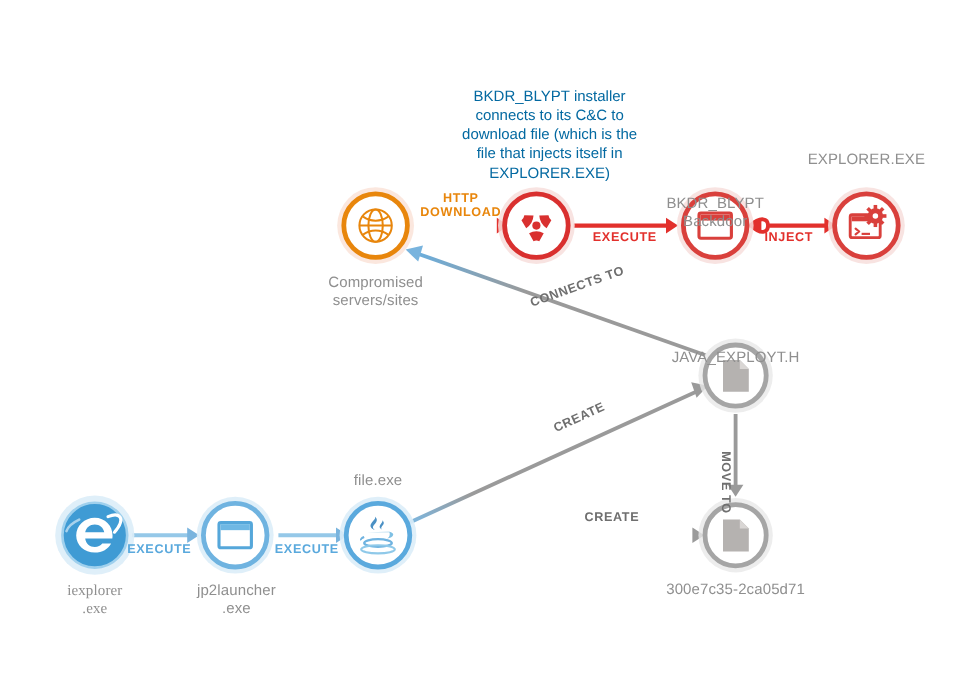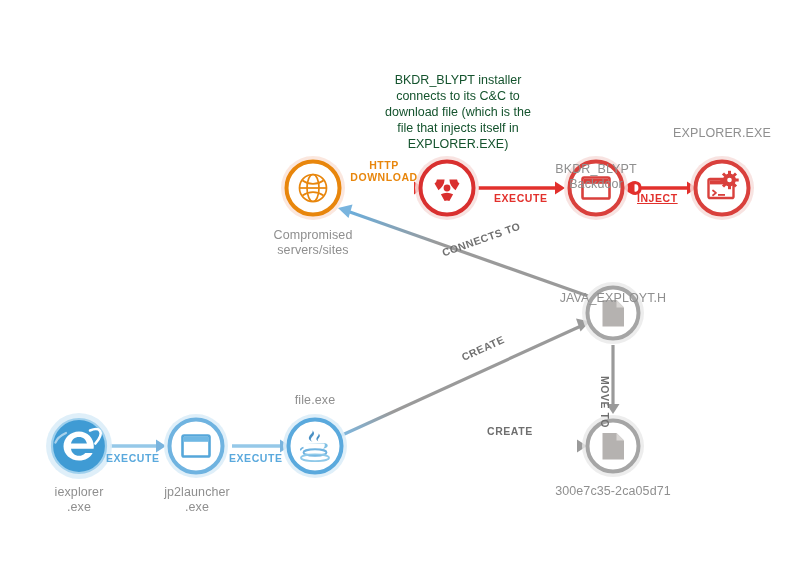--- a/index.html
+++ b/index.html
@@ -16,21 +16,21 @@
     position:absolute;
     color:#8f8f8f;
     font-size:12.5px;
     line-height:15px;
     text-align:center;
     white-space:pre-line;
     letter-spacing:.1px;
   }
   .annot{
     position:absolute;
-    color:#14532d;
+    color:#0369a1;
     font-size:12.5px;
     line-height:16px;
     text-align:center;
     white-space:pre-line;
   }
   .edgelabel{
     position:absolute;
     font-size:10.5px;
     font-weight:bold;
     letter-spacing:.55px;
@@ -250,34 +250,34 @@
 
   <div class="nodelabel" style="left:536px;top:118px;width:120px;margin-top:44px;">BKDR_BLYPT
 Backdoor</div>
 
   <div class="nodelabel" style="left:660px;top:126px;width:124px;">EXPLORER.EXE</div>
 
   <div class="nodelabel" style="left:543px;top:259px;width:140px;margin-top:32px;">JAVA_EXPLOYT.H</div>
 
   <div class="nodelabel" style="left:528px;top:484px;width:170px;">300e7c35-2ca05d71</div>
 
-  <div class="nodelabel" style="left:24px;top:485px;width:110px;">iexplorer
+  <div class="nodelabel" style="left:24px;top:485px;width:110px;font-family:Liberation Serif, serif;">iexplorer
 .exe</div>
 
   <div class="nodelabel" style="left:137px;top:485px;width:120px;">jp2launcher
 .exe</div>
 
   <div class="nodelabel" style="left:262px;top:393px;width:106px;">file.exe</div>
 
   <div class="edgelabel el-orange" style="left:336px;top:160px;width:96px;text-align:center;line-height:11.5px;white-space:pre-line;">HTTP
 DOWNLOAD</div>
 
   <div class="edgelabel el-red" style="left:494px;top:192px;">EXECUTE</div>
 
-  <div class="edgelabel el-red" style="left:637px;top:192px;text-decoration:underline;">INJECT</div>
+  <div class="edgelabel el-red" style="left:637px;top:192px;">INJECT</div>
 
   <div class="edgelabel el-gray" style="left:440px;top:233px;transform:rotate(-19.5deg);">CONNECTS TO</div>
 
   <div class="edgelabel el-gray" style="left:460px;top:342px;transform:rotate(-24.5deg);">CREATE</div>
 
   <div class="edgelabel el-gray" style="left:487px;top:425px;">CREATE</div>
 
   <div class="edgelabel el-gray" style="left:605px;top:370px;transform:rotate(90deg);transform-origin:left center;">MOVE TO</div>
 
   <div class="edgelabel el-blue" style="left:106px;top:452px;">EXECUTE</div>

